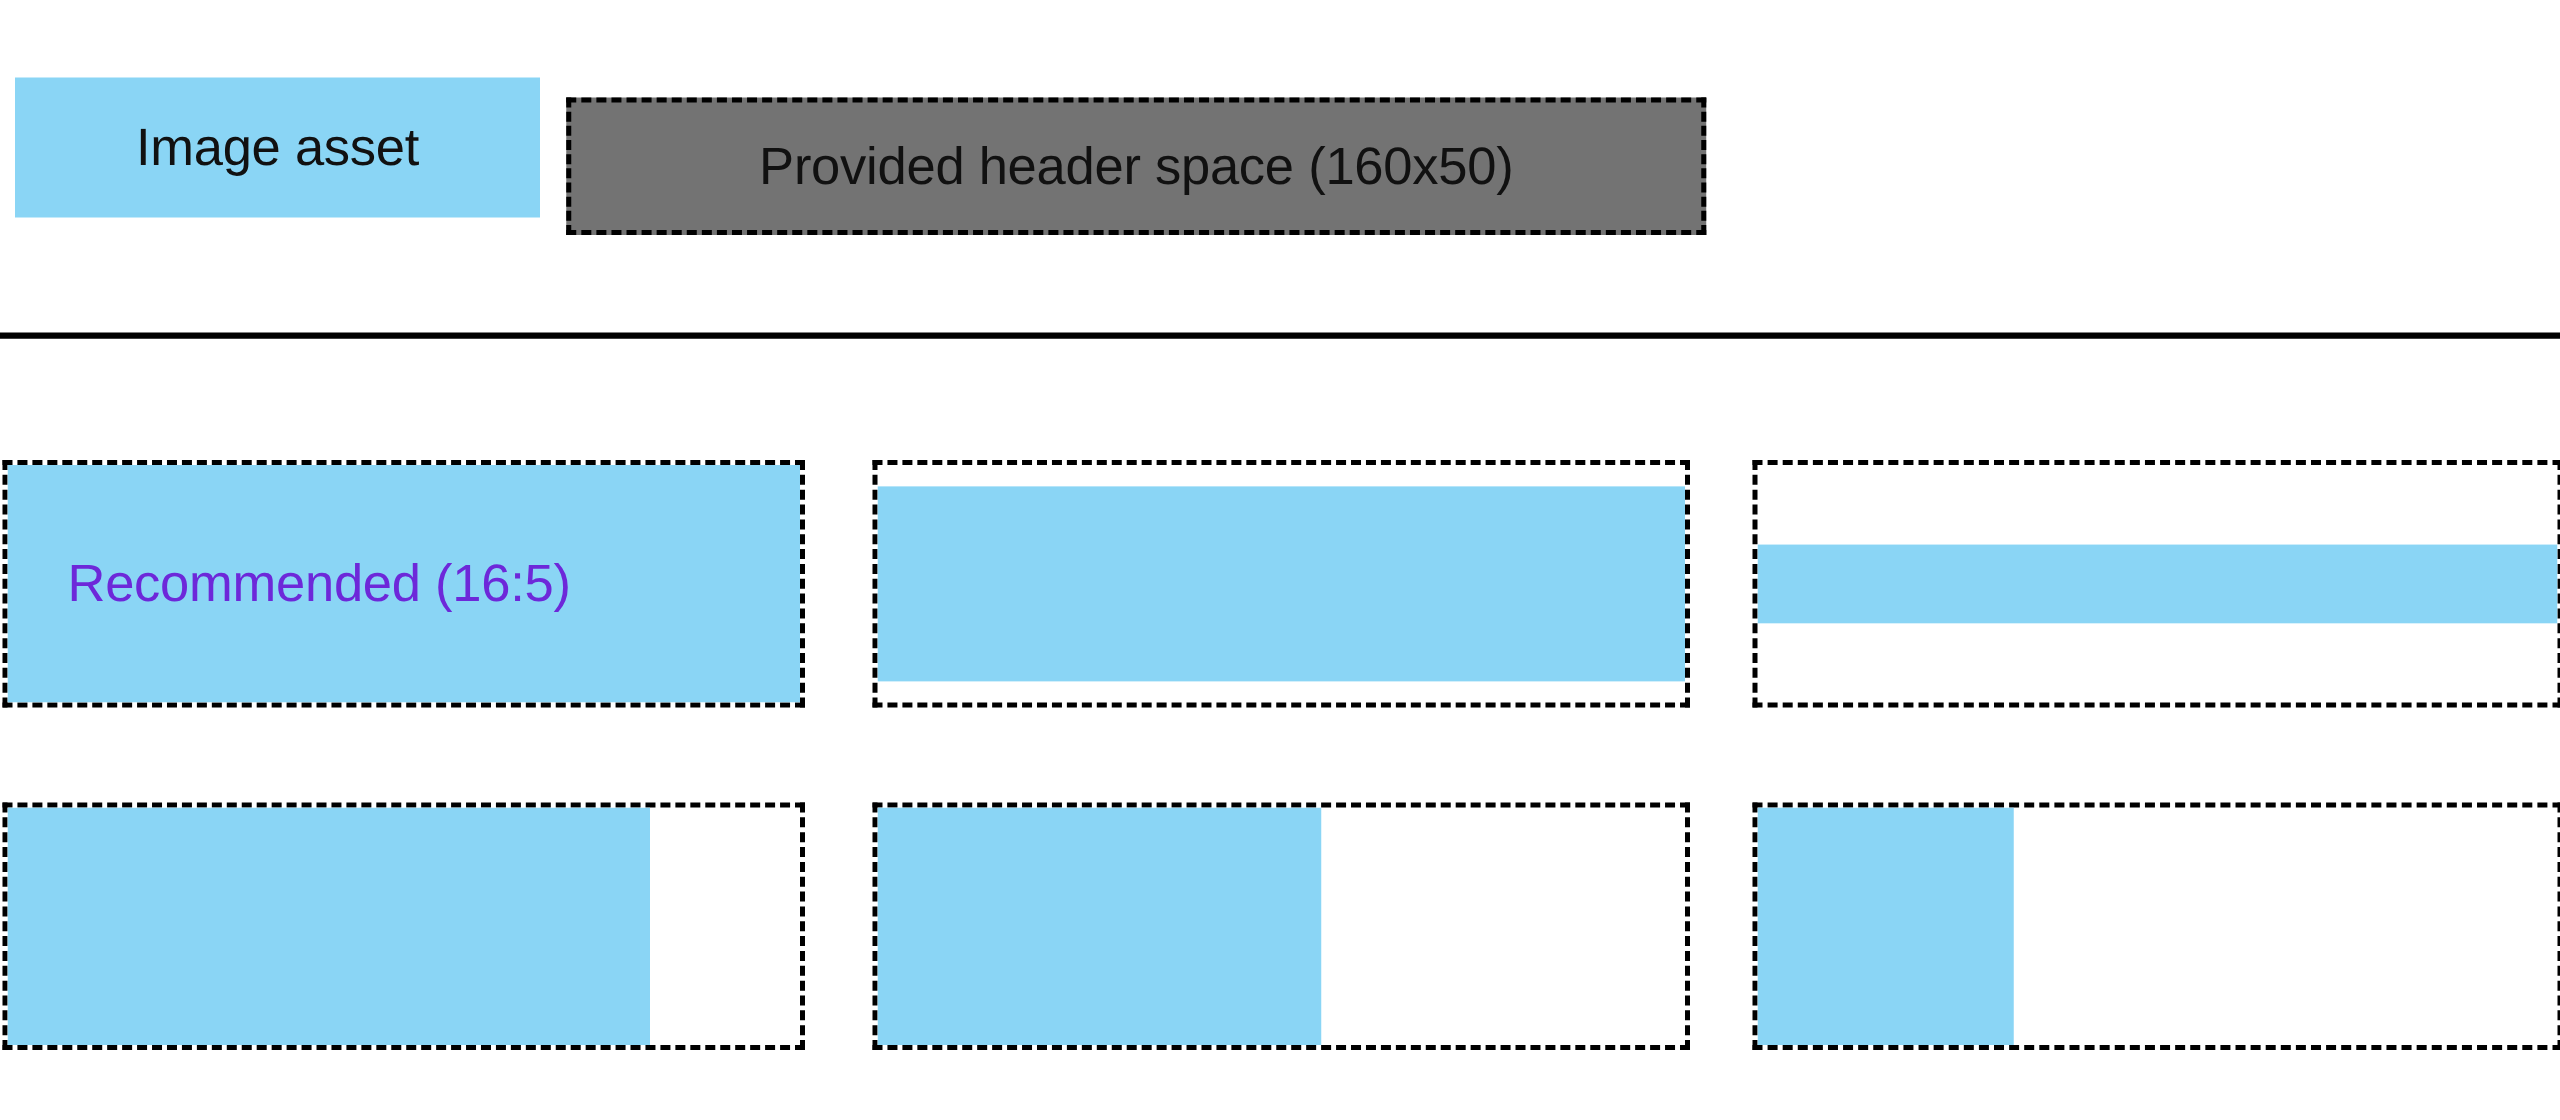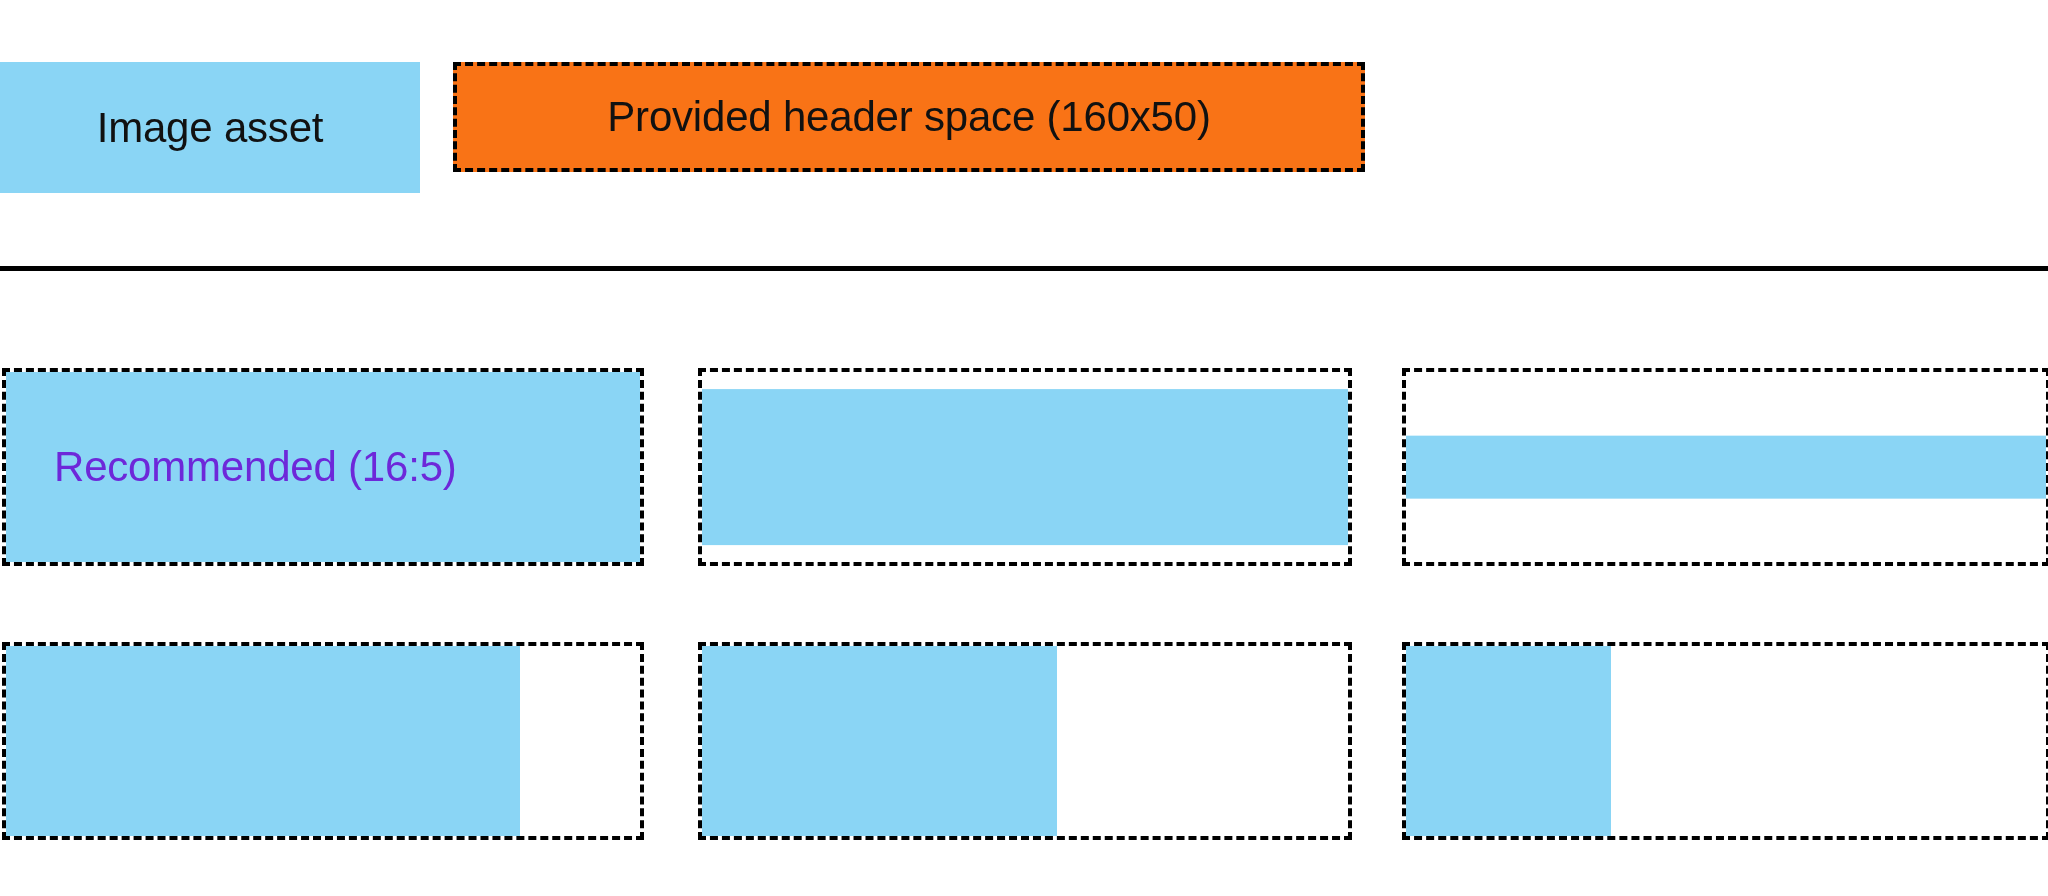--- a/index.html
+++ b/index.html
@@ -22,47 +22,47 @@
   
   .header-row {
     position: absolute;
     left: 0;
     top: 62px;
     width: 2048px;
     height: 110px;
   }
   .asset-swatch {
     position: absolute;
-    left: 0;
+    left: 12px;
     top: 0;
     width: 420px;
-    height: 131px;
+    height: 112px;
     background: var(--accent);
     display: flex;
     align-items: center;
     justify-content: center;
   }
   .asset-swatch-label {
     font-size: 42px;
     color: #111111;
     letter-spacing: -0.2px;
     white-space: nowrap;
   }
   .header-space-box {
     position: absolute;
     left: 453px;
-    top: 0;
+    top: 16px;
     width: 912px;
     height: 110px;
     border: 4px dashed #000000;
     box-sizing: border-box;
     display: flex;
     align-items: center;
     justify-content: center;
-    background: #f97316;
+    background: #737373;
   }
   .header-space-label {
     font-size: 42px;
     color: #111111;
     letter-spacing: -0.2px;
     white-space: nowrap;
   }
 
   
   .divider {

